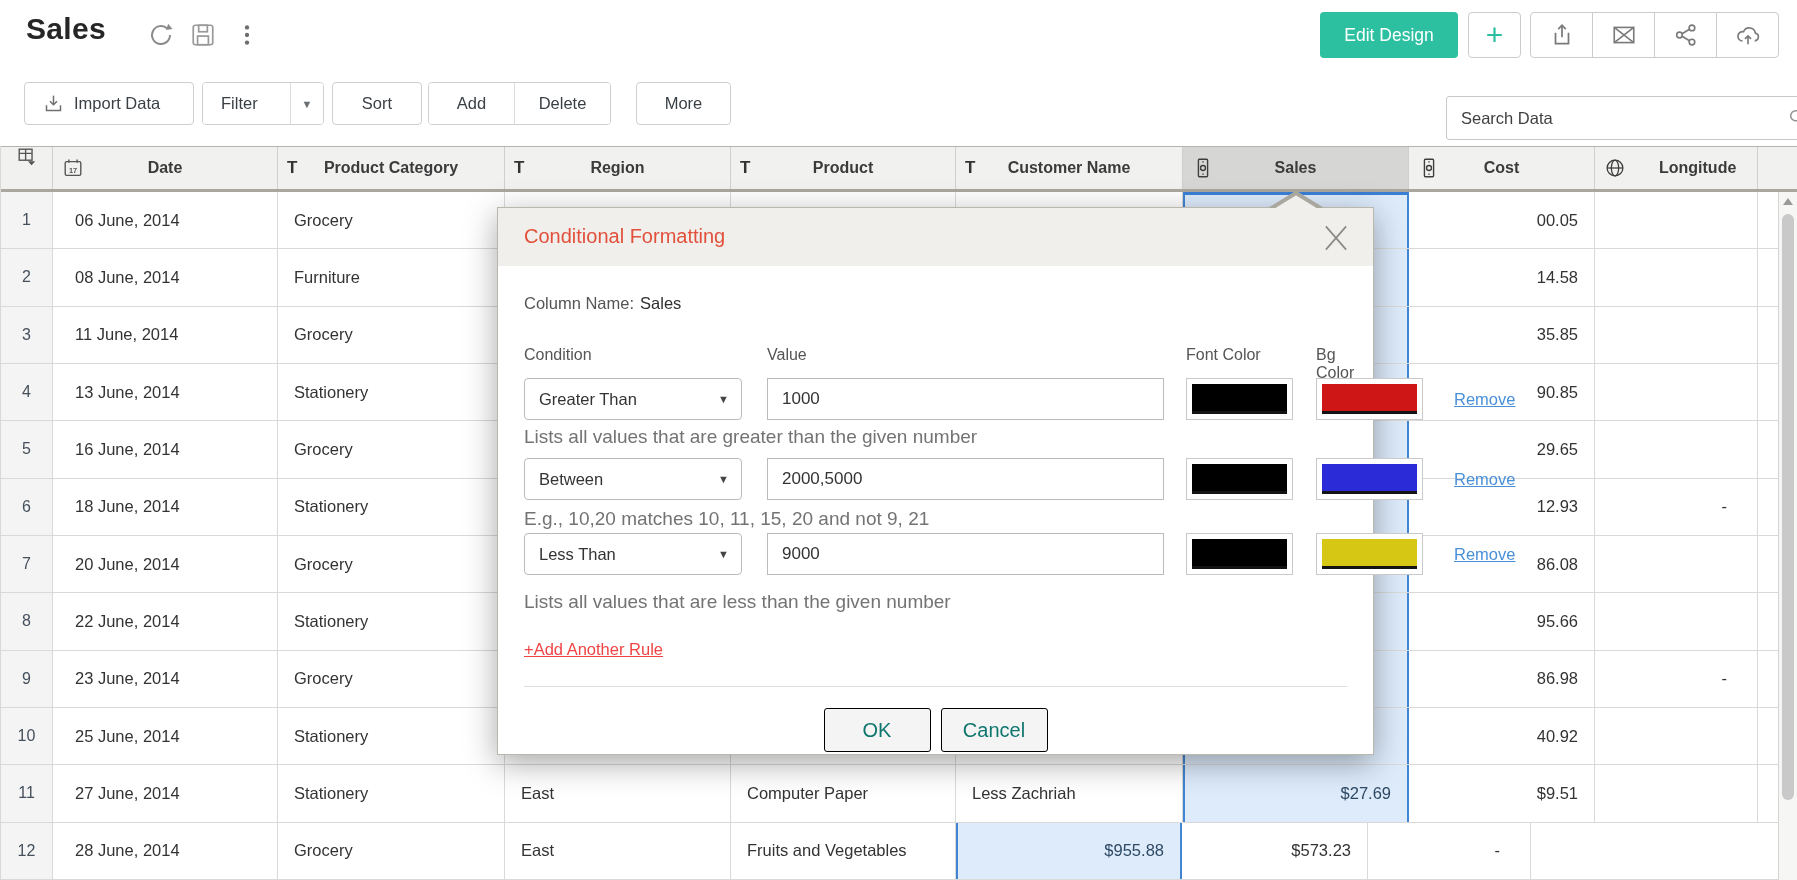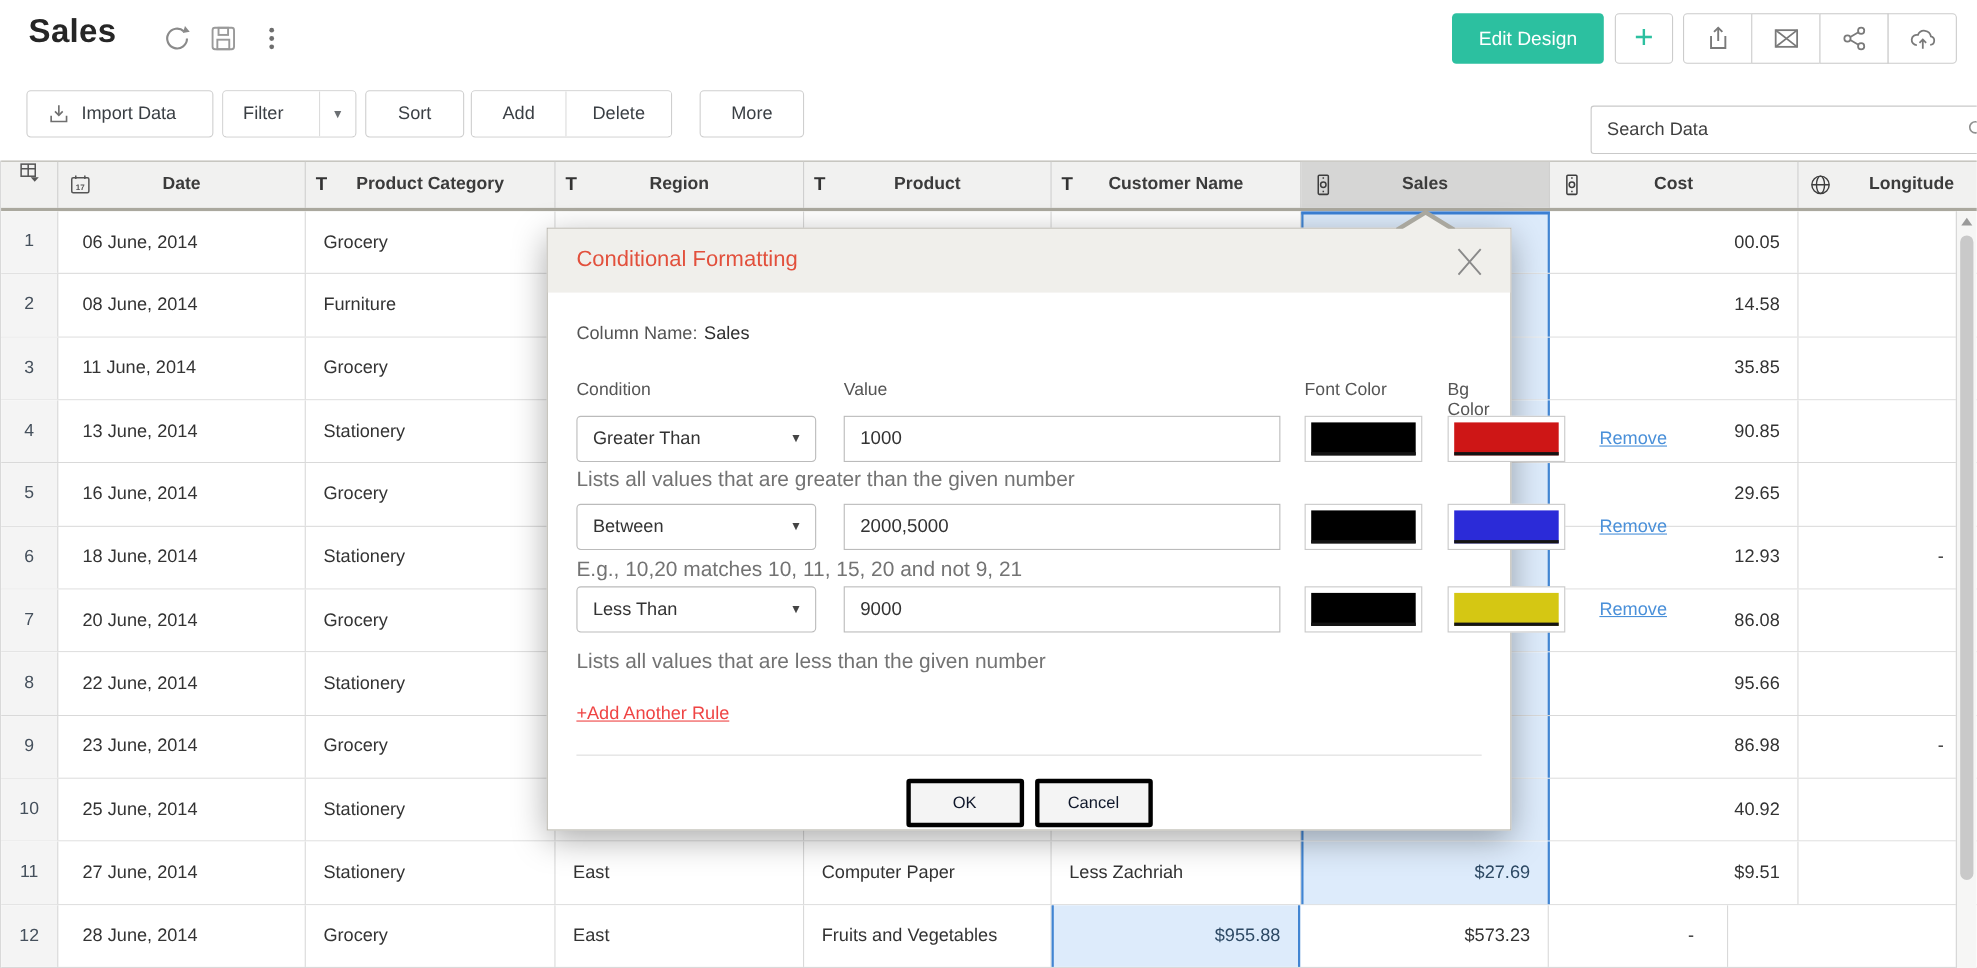--- a/index.html
+++ b/index.html
@@ -46,21 +46,21 @@
   .grid { position:absolute; top:146px; left:0; width:1797px; bottom:0; border-left:1px solid #d9d9d9; }
   .thead { position:absolute; top:0; left:0; width:1797px; height:46px; display:flex;
     border-top:1px solid #b6b4ac; border-bottom:3px solid #aaa89e; background:#f1f1f0; }
   .hcell { position:relative; display:flex; align-items:center; justify-content:center; font-weight:bold;
     font-size:16px; color:#3b3b3b; border-right:1px solid #cfcfcf; overflow:hidden; }
   .hcell .hicon { position:absolute; left:9px; top:50%; transform:translateY(-50%); display:flex; }
   .hcell .hicon svg { width:22px; height:22px; }
   .hcell .t-glyph { font-weight:bold; font-size:17px; color:#333; }
   .hcell.selected { background:#d6d6d5; }
   .col0{width:52px} .col1{width:225px} .col2{width:227px} .col3{width:226px} .col4{width:225px}
-  .col5{width:227px} .col6{width:226px} .col7{width:226px} .col8{width:163px}
+  .col5{width:227px} .col6{width:226px} .col7{width:186px} .col8{width:163px}
   .hcell.col0 { justify-content:center; }
   .hcell.col8 { justify-content:flex-start; }
   .hcell.col8 .hlabel { position:absolute; left:64px; white-space:nowrap; }
   .tbody { position:absolute; top:46px; left:0; width:1797px; height:688px; overflow:hidden; }
   .trow { display:flex; height:57.33px; border-bottom:1px solid #d9d9d9; background:#fff; }
   .cell { display:flex; align-items:center; border-right:1px solid #d9d9d9; font-size:16.5px; color:#333;
     overflow:hidden; white-space:nowrap; }
   .cell.col0 { justify-content:center; background:#f4f4f4; color:#45505c; font-size:16px; }
   .cell.col1 { padding-left:22px; }
   .cell.col2,.cell.col3,.cell.col4,.cell.col5 { padding-left:16px; }
@@ -98,22 +98,22 @@
   .rule input { position:absolute; left:269px; width:397px; height:42px; border:1px solid #bbb;
     padding:0 14px; font-size:17px; font-family:inherit; color:#333; }
   .swatch { position:absolute; width:107px; height:42px; border:1px solid #c9c9c9; background:#fff; cursor:pointer; }
   .sw-font{left:688px} .sw-bg{left:818px}
   .swin { position:absolute; left:5px; top:5px; right:5px; bottom:5px; border-bottom:3px solid #141414; }
   .rm { position:absolute; left:956px; top:0; line-height:42px; font-size:16.5px; color:#4a90d9;
     text-decoration:underline; cursor:pointer; }
   .addrule { position:absolute; left:26px; top:432px; font-size:16.5px; color:#ef4444; text-decoration:underline; cursor:pointer; }
   .dlg-divider { position:absolute; left:26px; right:26px; top:478px; height:1px; background:#ddd; }
   .dlg-btns { position:absolute; top:500px; left:50%; transform:translateX(-50%); display:flex; gap:10px; }
-  .dlg-btns button { width:107px; height:44px; background:#f4f4f4; border:4px solid #000000; border-radius:3px;
-    font-size:15px; font-family:inherit; color:#0f172a; cursor:pointer; }
+  .dlg-btns button { width:107px; height:44px; background:#f4f4f4; border:1px solid #000000; border-radius:3px;
+    font-size:20px; font-family:inherit; color:#0f766e; cursor:pointer; }
   svg { display:block; }
 </style>
 </head>
 <body>
 
 <div class="stage">
 
   <div class="titlebar">
     <div class="page-title">Sales</div>
     <button class="tb-icon" style="left:148px">

